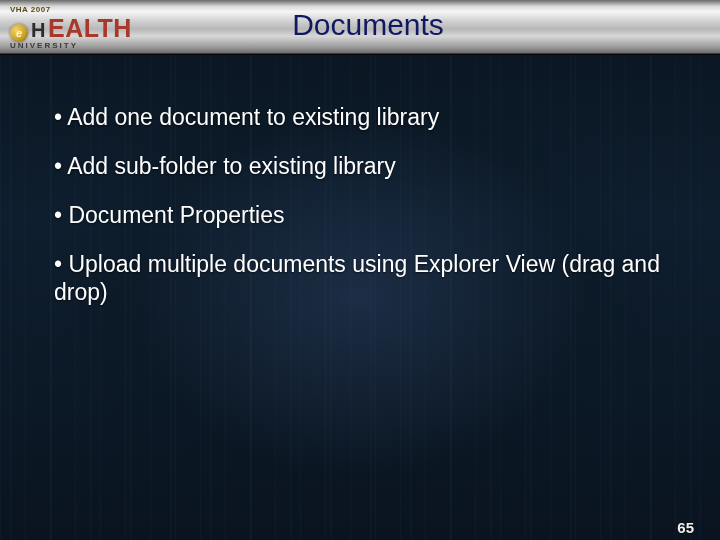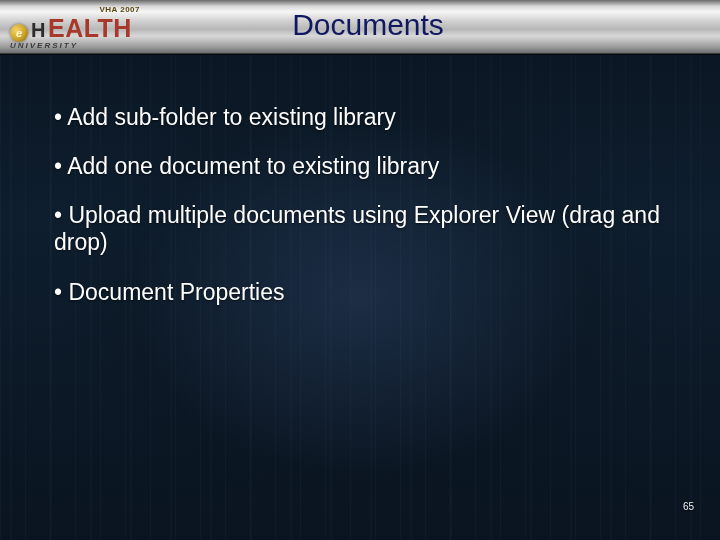--- a/index.html
+++ b/index.html
@@ -30,56 +30,57 @@
       #b7b7b7 55%, #d8d8d8 68%, #9d9d9d 88%, #6e6e6e 100%);
     border-bottom: 1px solid #3a3a3a;
     box-shadow: 0 1px 0 rgba(0,0,0,0.6);
     display: flex; align-items: center;
   }
   .logo {
     position: absolute; left: 10px; top: 4px; width: 130px; height: 46px;
     display: flex; flex-direction: column; justify-content: center;
   }
   .logo-top { display: flex; align-items: baseline; gap: 2px; }
-  .logo-small { font-size: 8px; color: #5a4a10; letter-spacing: 0.5px; font-weight: bold; text-align: right; }
+  .logo-small { font-size: 8px; color: #5a4a10; letter-spacing: 0.5px; font-weight: bold; }
   .logo-e {
     width: 18px; height: 18px; border-radius: 50%;
     background: radial-gradient(circle at 35% 35%, #f6d36b 0%, #caa227 55%, #7a5a10 100%);
     display: inline-flex; align-items: center; justify-content: center;
     font-size: 11px; font-style: italic; font-weight: 900; color: #fff7d0;
     box-shadow: 0 0 3px rgba(0,0,0,0.5);
     margin-right: 1px;
   }
   .logo-word {
     font-family: "Arial Black", Arial, sans-serif;
     font-weight: 900; letter-spacing: 0.5px;
   }
   .logo-h { color: #2d2d2d; font-size: 20px; }
   .logo-ealth { color: #a7382a; font-size: 25px; }
-  .logo-univ { font-size: 8px; letter-spacing: 2px; color: #3a3a3a; font-weight: bold; margin-top: -2px; font-style: italic; }
+  .logo-univ { font-size: 8px; letter-spacing: 2px; color: #3a3a3a; font-weight: bold; margin-top: -2px; }
   .title {
     position: absolute; left: 16px; right: 0; top: 8px;
     text-align: center;
     font-size: 30px;
     color: #101860;
     font-weight: 400;
   }
   .content {
     position: absolute; left: 54px; right: 40px; top: 104px;
     color: #ffffff;
   }
   .bullet {
     font-size: 23px; line-height: 1.18;
     margin-bottom: 22px;
     text-shadow: 0 1px 2px rgba(0,0,0,0.6);
   }
   .pagenum {
-    position: absolute; right: 26px; bottom: 28px;
-    font-size: 10px; color: #f0f0f0;
+    position: absolute; right: 26px; bottom: 4px;
+    font-size: 15px; color: #f0f0f0;
     text-shadow: 0 1px 1px rgba(0,0,0,0.6);
+    font-weight: bold;
   }
 </style>
 </head>
 <body>
 
 <div class="slide">
   <div class="streaks"></div>
 
   <div class="header-strip">
     <div class="logo">
@@ -89,20 +90,20 @@
         <span class="logo-word logo-h">H</span>
           <span class="logo-word logo-ealth">EALTH</span>
       </div>
       <div class="logo-univ">UNIVERSITY</div>
     </div>
     <div class="title">Documents</div>
   </div>
 
   <div class="content">
 
-  <div class="bullet">• Add sub-folder to existing library</div>
-      <div class="bullet">• Add one document to existing library</div>
+  <div class="bullet">• Add one document to existing library</div>
+      <div class="bullet">• Add sub-folder to existing library</div>
+      <div class="bullet">• Document Properties</div>
       <div class="bullet">• Upload multiple documents using Explorer View (drag and drop)</div>
-      <div class="bullet">• Document Properties</div>
     </div>
 
   <div class="pagenum">65</div>
 </div>
 
 </body></html>

